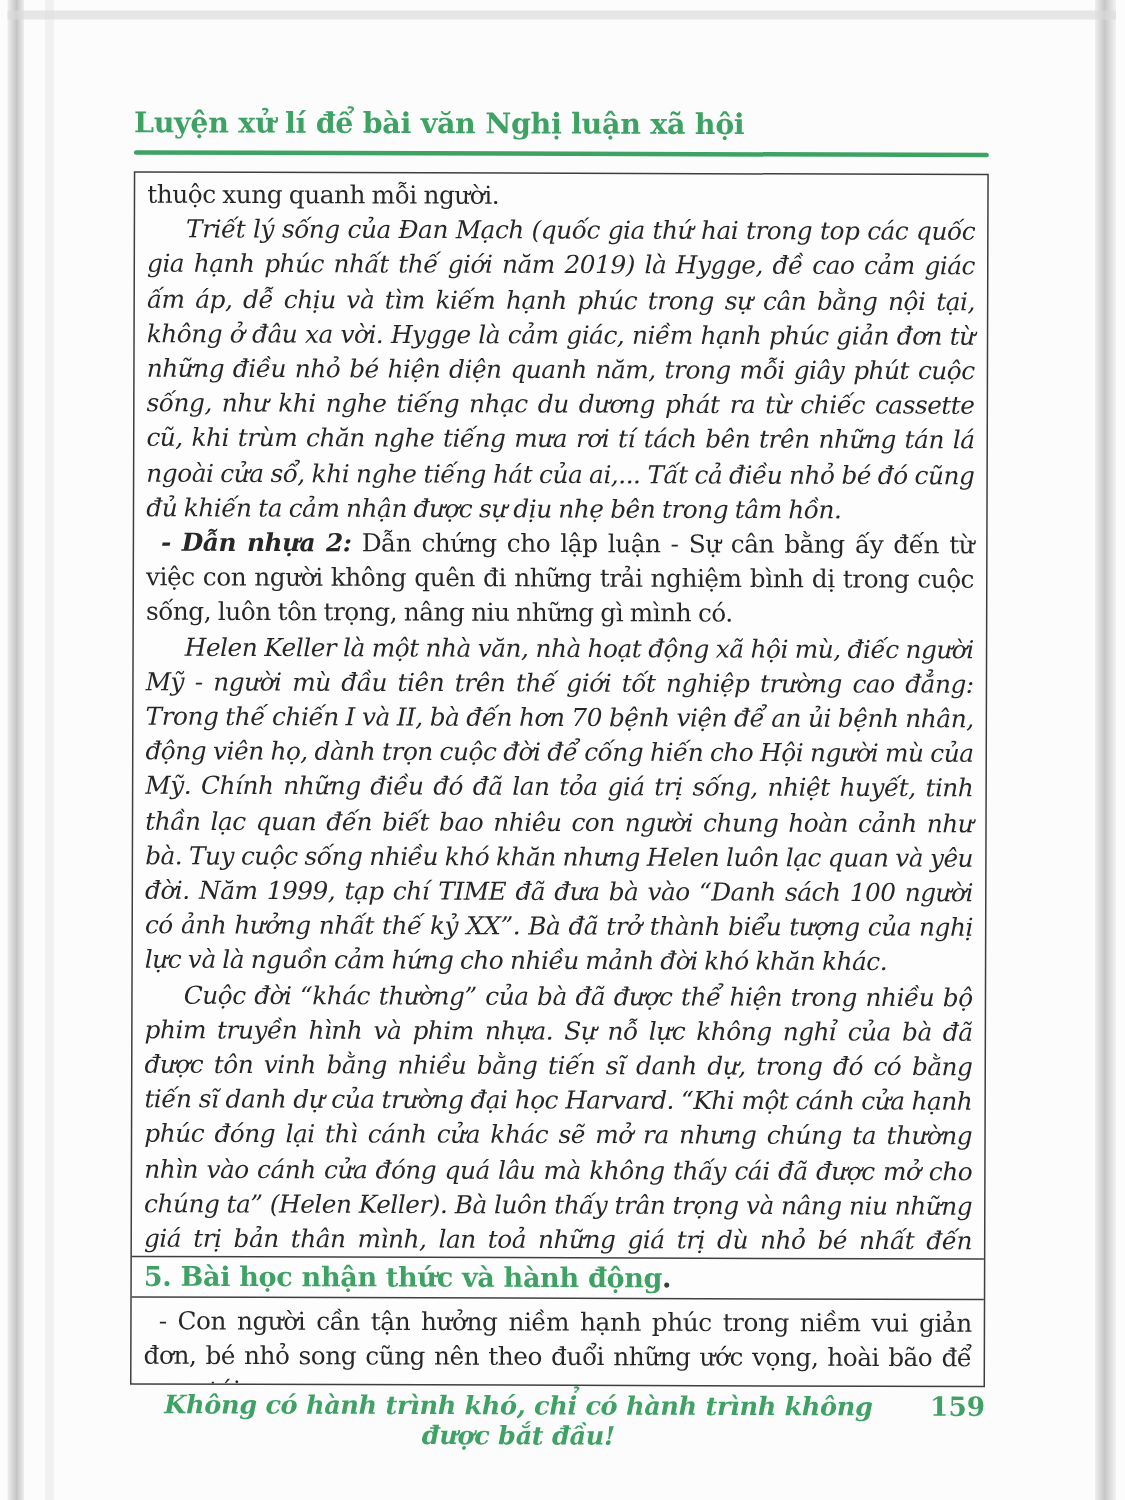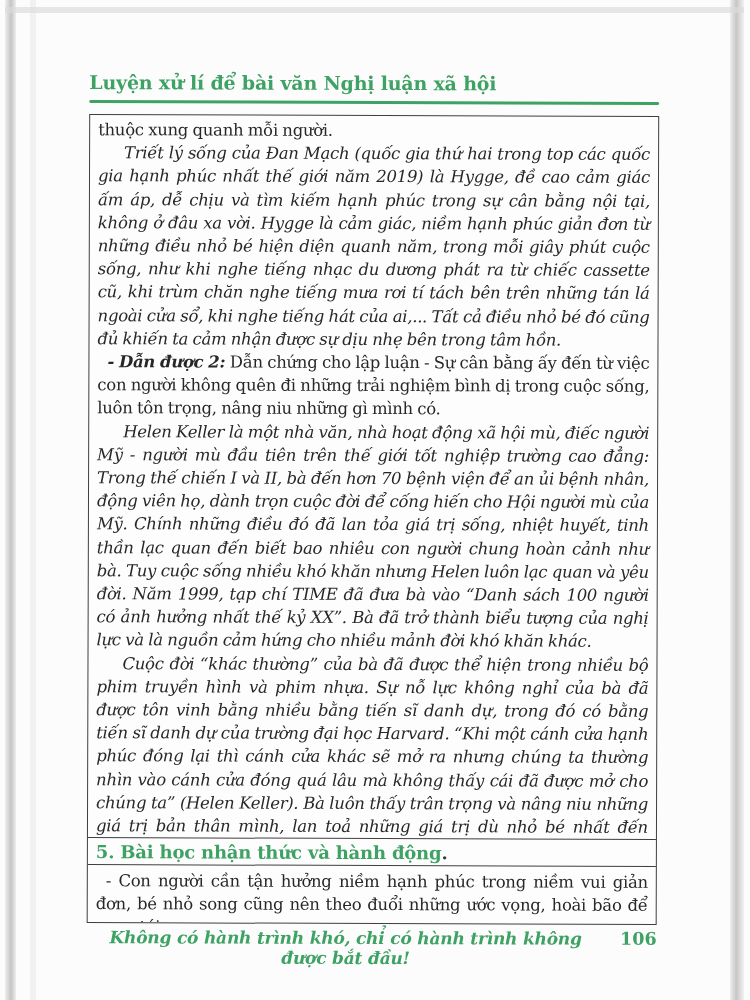--- a/index.html
+++ b/index.html
@@ -66,31 +66,31 @@
 
     <div class="hdr">
       <span class="title">Luyện xử lí để bài văn Nghị luận xã hội</span>
     </div>
     <div class="hdr-rule"></div>
 
     <div class="content-box">
       <div class="row-body" id="body-paragraphs">
           <p class="para">thuộc xung quanh mỗi người.</p>
           <p class="para italic indent">Triết lý sống của Đan Mạch (quốc gia thứ hai trong top các quốc gia hạnh phúc nhất thế giới năm 2019) là Hygge, đề cao cảm giác ấm áp, dễ chịu và tìm kiếm hạnh phúc trong sự cân bằng nội tại, không ở đâu xa vời. Hygge là cảm giác, niềm hạnh phúc giản đơn từ những điều nhỏ bé hiện diện quanh năm, trong mỗi giây phút cuộc sống, như khi nghe tiếng nhạc du dương phát ra từ chiếc cassette cũ, khi trùm chăn nghe tiếng mưa rơi tí tách bên trên những tán lá ngoài cửa sổ, khi nghe tiếng hát của ai,... Tất cả điều nhỏ bé đó cũng đủ khiến ta cảm nhận được sự dịu nhẹ bên trong tâm hồn.</p>
-          <p class="para indent-sm"><span class="lead">- Dẫn được 2:</span> Dẫn chứng cho lập luận - Sự cân bằng ấy đến từ việc con người không quên đi những trải nghiệm bình dị trong cuộc sống, luôn tôn trọng, nâng niu những gì mình có.</p>
+          <p class="para indent-sm"><span class="lead">- Dẫn nhựa 2:</span> Dẫn chứng cho lập luận - Sự cân bằng ấy đến từ việc con người không quên đi những trải nghiệm bình dị trong cuộc sống, luôn tôn trọng, nâng niu những gì mình có.</p>
           <p class="para italic indent">Helen Keller là một nhà văn, nhà hoạt động xã hội mù, điếc người Mỹ - người mù đầu tiên trên thế giới tốt nghiệp trường cao đẳng: Trong thế chiến I và II, bà đến hơn 70 bệnh viện để an ủi bệnh nhân, động viên họ, dành trọn cuộc đời để cống hiến cho Hội người mù của Mỹ. Chính những điều đó đã lan tỏa giá trị sống, nhiệt huyết, tinh thần lạc quan đến biết bao nhiêu con người chung hoàn cảnh như bà. Tuy cuộc sống nhiều khó khăn nhưng Helen luôn lạc quan và yêu đời. Năm 1999, tạp chí TIME đã đưa bà vào “Danh sách 100 người có ảnh hưởng nhất thế kỷ XX”. Bà đã trở thành biểu tượng của nghị lực và là nguồn cảm hứng cho nhiều mảnh đời khó khăn khác.</p>
           <p class="para italic indent">Cuộc đời “khác thường” của bà đã được thể hiện trong nhiều bộ phim truyền hình và phim nhựa. Sự nỗ lực không nghỉ của bà đã được tôn vinh bằng nhiều bằng tiến sĩ danh dự, trong đó có bằng tiến sĩ danh dự của trường đại học Harvard. “Khi một cánh cửa hạnh phúc đóng lại thì cánh cửa khác sẽ mở ra nhưng chúng ta thường nhìn vào cánh cửa đóng quá lâu mà không thấy cái đã được mở cho chúng ta” (Helen Keller). Bà luôn thấy trân trọng và nâng niu những giá trị bản thân mình, lan toả những giá trị dù nhỏ bé nhất đến những người cùng cảnh ngộ như bà.</p>
         </div>
       <div class="row-section">
         <span>5. Bài học nhận thức và hành động</span><span class="dot">.</span>
       </div>
       <div class="row-tail" id="tail-paragraphs">
           <p class="para indent-sm">- Con người cần tận hưởng niềm hạnh phúc trong niềm vui giản đơn, bé nhỏ song cũng nên theo đuổi những ước vọng, hoài bão để vươn tới</p>
         </div>
     </div>
 
     <div class="ftr">
       <span class="quote">Không có hành trình khó, chỉ có hành trình không được bắt đầu!</span>
-      <span class="pageno">106</span>
+      <span class="pageno">159</span>
     </div>
 
   </div>
 </div>
 
 </body></html>

